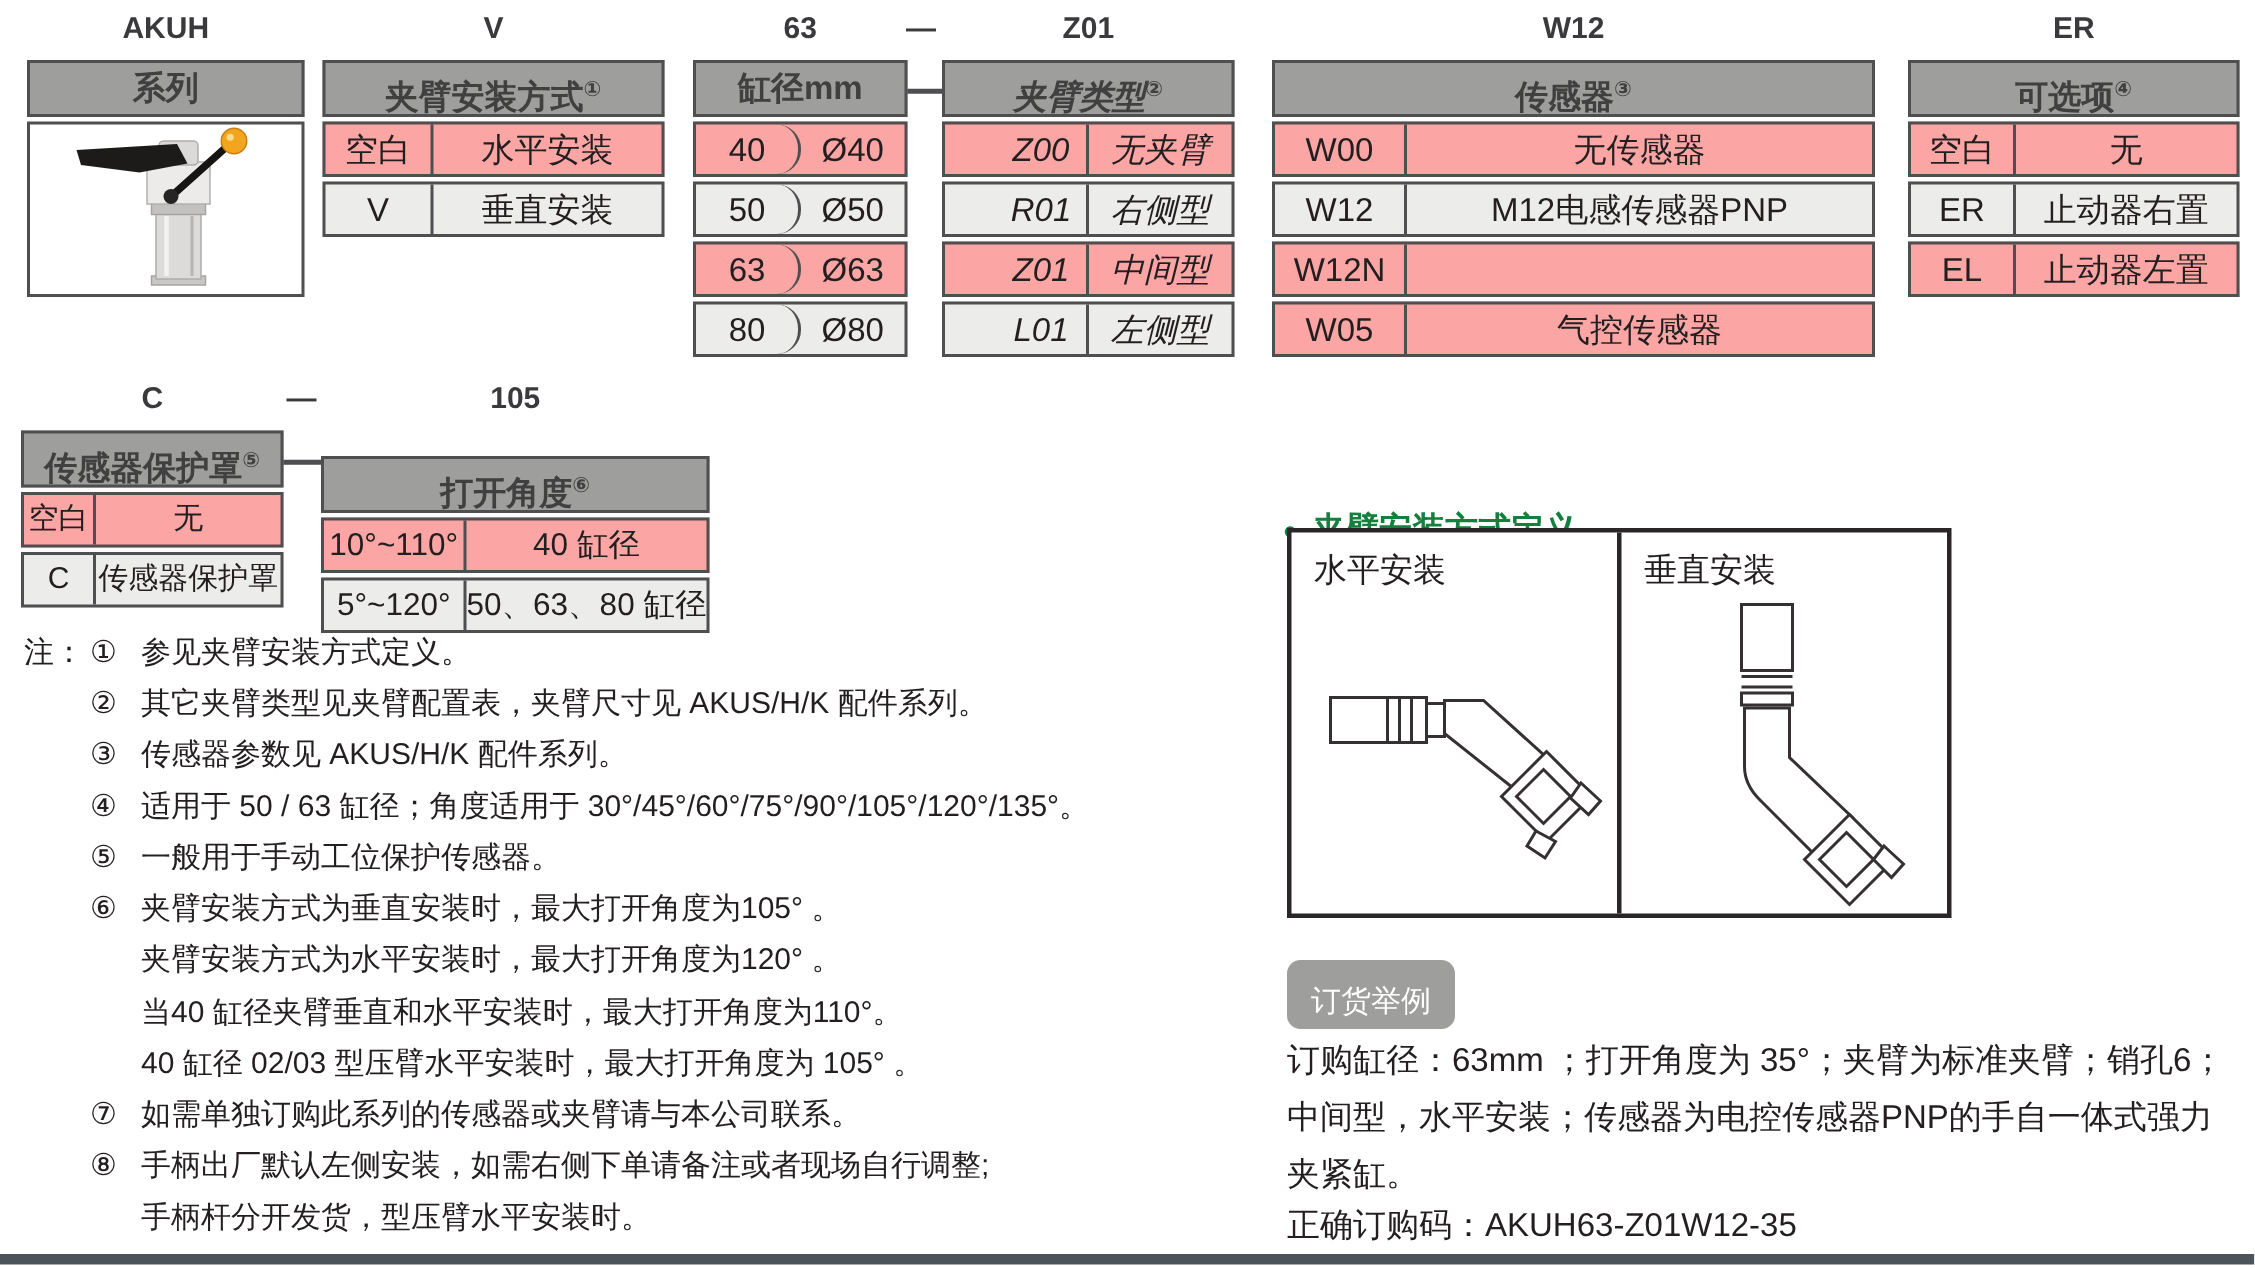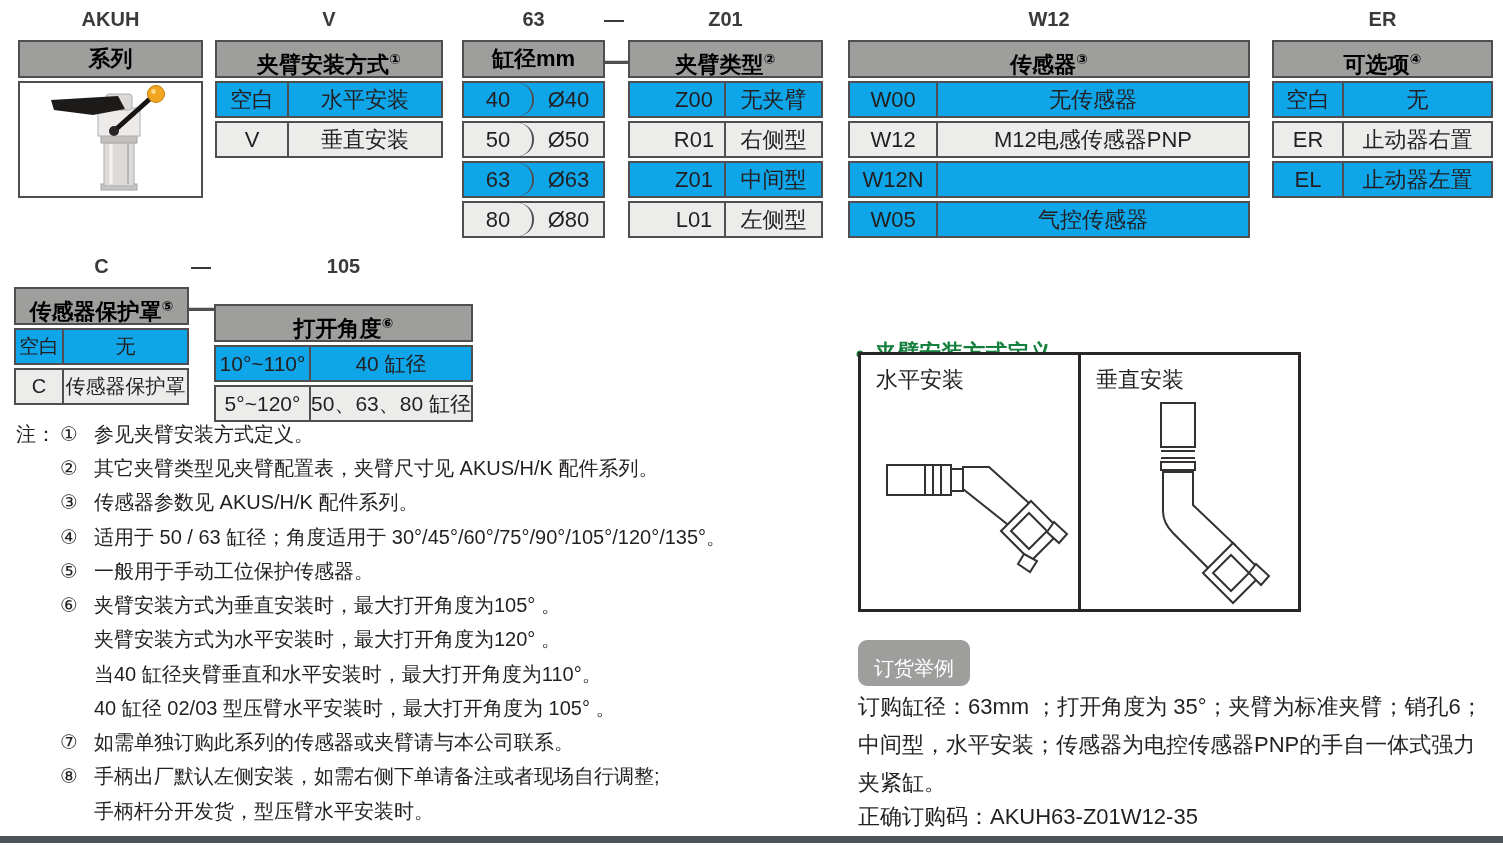--- a/index.html
+++ b/index.html
@@ -7,23 +7,23 @@
     position:relative;width:1503px;height:845px;background:#fff;
     font-family:"Liberation Sans","DejaVu Sans",sans-serif;color:#231f20;overflow:hidden;
   }
   
   .code-label{position:absolute;top:4px;height:30px;font-size:20px;font-weight:bold;
     color:#3a3a3c;text-align:center;line-height:30px;}
   .code-label.r2{top:251px;}
   
   .otable{position:absolute;display:flex;flex-direction:column;gap:3px;box-sizing:border-box;}
   .band{box-sizing:border-box;height:38px;line-height:34px;background:#9e9e9c;
-    border:2px solid #4f4f51;color:#000000;font-weight:bold;font-size:22px;text-align:center;}
+    border:2px solid #4f4f51;color:#404040;font-weight:bold;font-size:22px;text-align:center;}
   .band .sup{font-size:14px;vertical-align:8px;font-weight:bold;}
-  .orow{box-sizing:border-box;display:flex;height:37px;border:2px solid #4f4f51;background:#0ea5e9;
+  .orow{box-sizing:border-box;display:flex;height:37px;border:2px solid #4f4f51;background:#fca5a5;
     font-size:22px;text-align:center;line-height:33px;}
   .orow.alt{background:#ececeb;}
   .ocode{box-sizing:border-box;border-right:2px solid #4f4f51;flex:0 0 auto;overflow:hidden;}
   .oval{flex:1;overflow:hidden;white-space:nowrap;}
   .t-mount .ocode{width:72px;}
   .t-bore .ocode{width:70px;border-radius:16px;}
   .t-arm .ocode{width:62px;margin-left:34px;}
   .t-sensor .ocode{width:88px;}
   .t-option .ocode{width:70px;}
   .t-cover .ocode{width:48px;font-size:20px;}
@@ -117,21 +117,21 @@
     <div class="orow">
       <div class="ocode">63</div>
       <div class="oval">Ø63</div>
     </div>
     <div class="orow alt">
       <div class="ocode">80</div>
       <div class="oval">Ø80</div>
     </div>
   </div>
 
-  <div class="otable t-arm" style="left:628px;top:40px;width:195px;">
+  <div class="otable t-arm" style="left:628px;top:40px;width:195px;font-style:italic;">
     <div class="band"><span>夹臂类型</span><span class="sup">②</span></div>
     <div class="orow">
       <div class="ocode">Z00</div>
       <div class="oval">无夹臂</div>
     </div>
     <div class="orow alt">
       <div class="ocode">R01</div>
       <div class="oval">右侧型</div>
     </div>
     <div class="orow">

